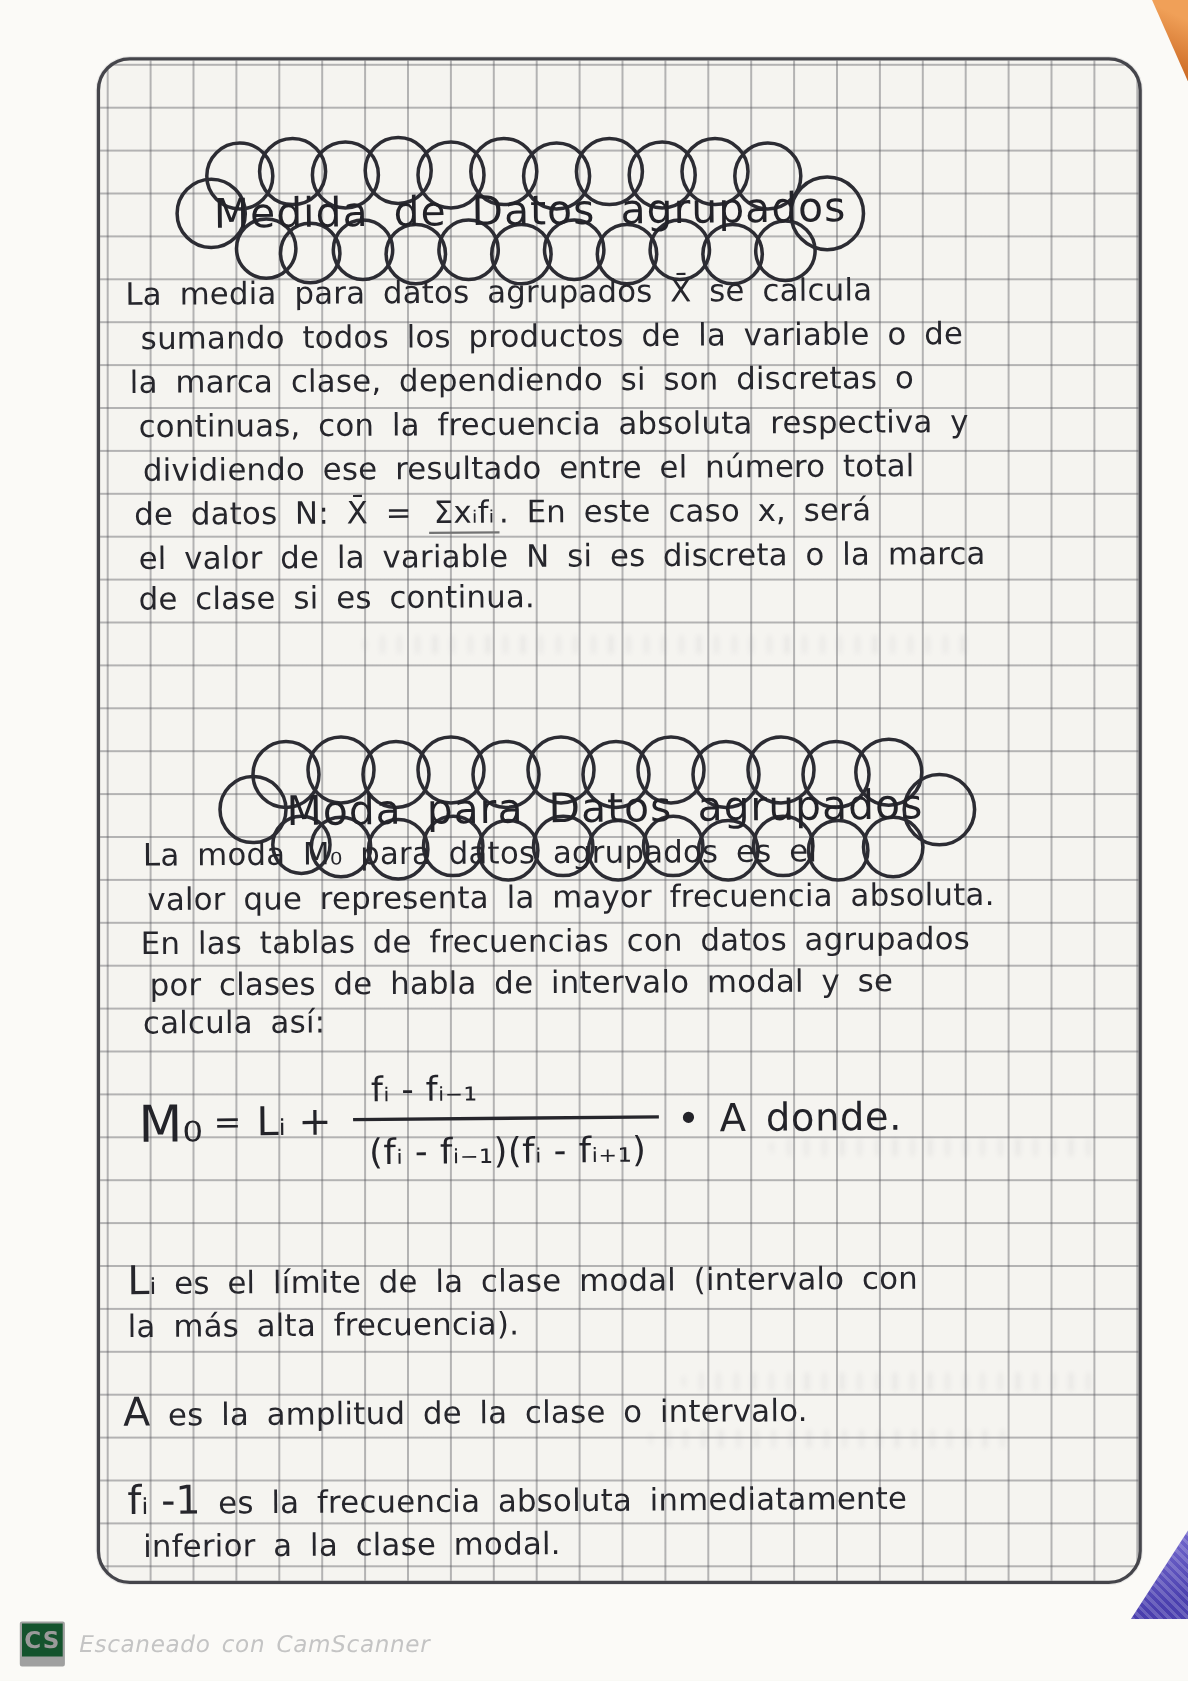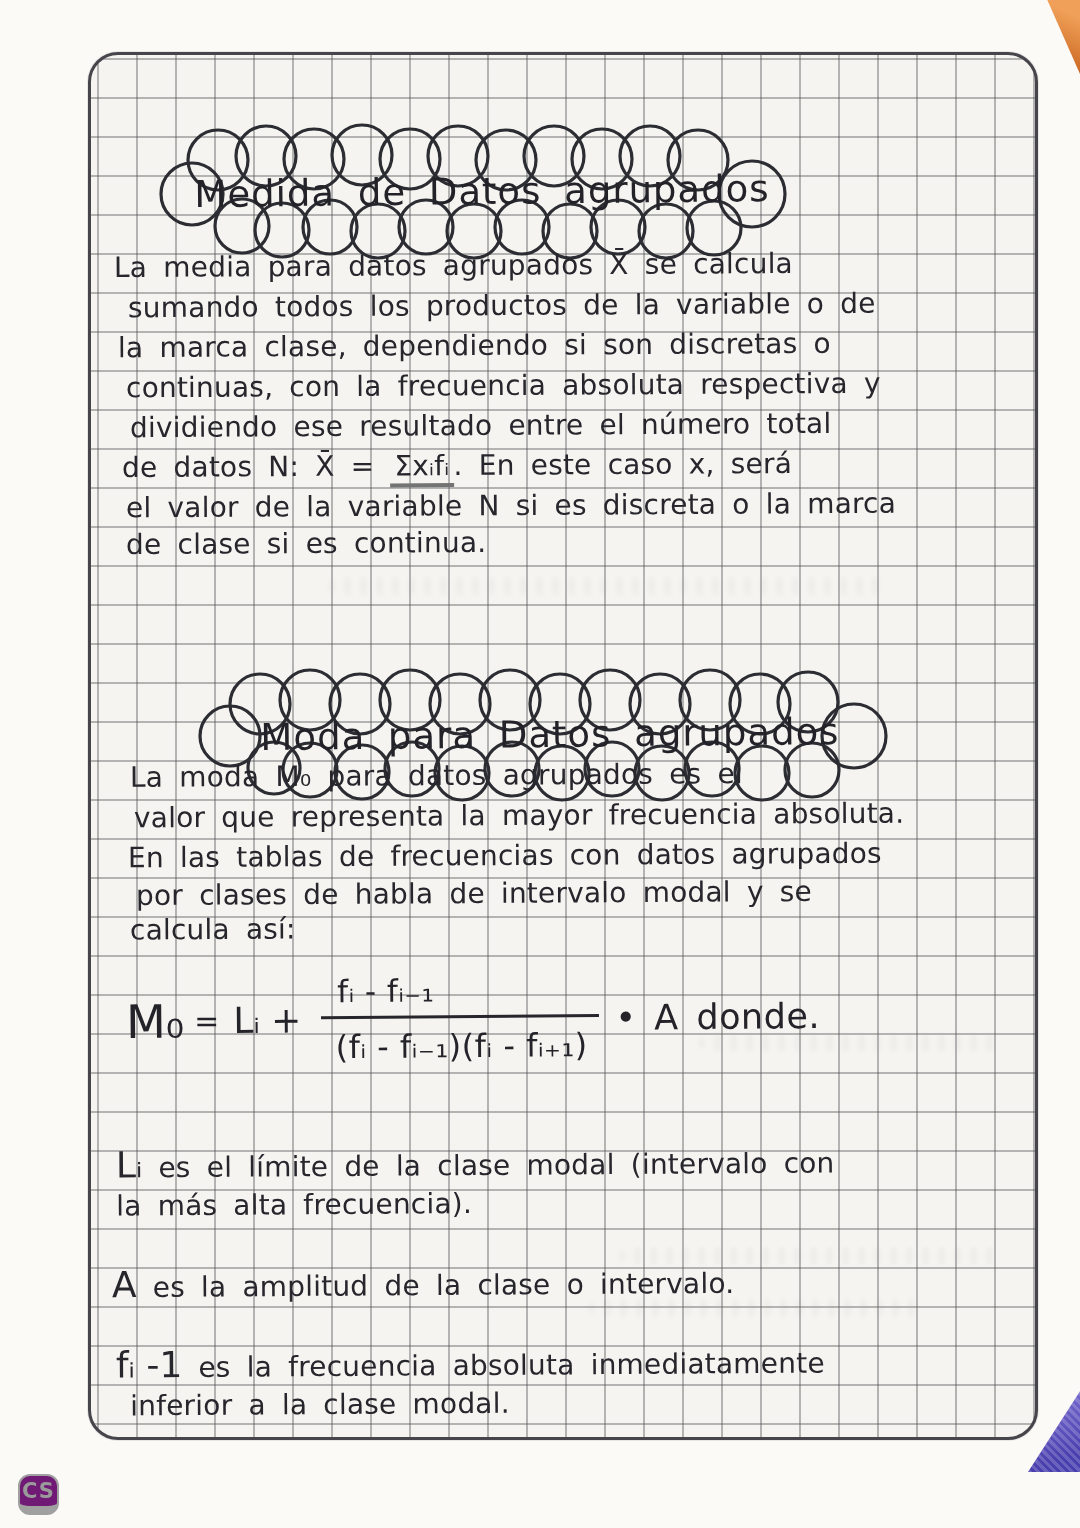--- a/index.html
+++ b/index.html
@@ -23,21 +23,21 @@
   }
 
   
   .hw {
     position:absolute; color:#26262c;
     font-size:28px; line-height:40px;
     letter-spacing:.2px; word-spacing:7px;
     transform:rotate(-.35deg);
     white-space:nowrap;
   }
-  .hw .u-frac { border-bottom:4px solid #737373; padding:0 4px 1px; }
+  .hw .u-frac { border-bottom:2px solid #737373; padding:0 4px 1px; }
 
   
   .cloud { position:absolute; }
   .cloud svg { position:absolute; inset:0; overflow:visible; }
   .cloud .cloud-label {
     position:absolute; inset:0; display:flex; align-items:center; justify-content:center;
     font-size:37px; color:#222228; letter-spacing:1px; word-spacing:10px;
     transform:rotate(-.6deg); padding-bottom:4px;
   }
 
@@ -79,21 +79,21 @@
     clip-path:polygon(100% 4%, 100% 100%, 0 100%);
     background:
       repeating-linear-gradient(45deg, rgba(255,255,255,.18) 0 3px, transparent 3px 6px),
       linear-gradient(160deg, #8277d8, #4a3fae 80%);
   }
 
   
   .footer { position:absolute; left:18px; top:1474px; display:flex; align-items:center; gap:13px; }
   .cs-badge {
     width:37px; height:30px; border:2.5px solid #a0a0a0; border-bottom:9px solid #a0a0a0;
-    border-radius:12px; background:#701a75;
+    border-radius:2px; background:#14532d;
     color:#9a9a9a; font-weight:bold; font-size:21px;
     display:flex; align-items:center; justify-content:center; letter-spacing:1px;
   }
   .cs-text { color:#c4c4c4; font-size:21px; font-style:italic; letter-spacing:.6px; word-spacing:3px; }
 
   .cloud circle { fill:none; stroke:#2c2c33; stroke-width:3.2; }
 </style>
 </head>
 <body>
 
@@ -207,13 +207,14 @@
   <span class="term">A</span><span class="dtext">es la amplitud de la clase o intervalo.</span>
 </div>
 
 <div class="def" style="left:116px; top:1342px;">
   <span class="term">fᵢ -1</span><span class="dtext">es la frecuencia absoluta inmediatamente</span>
   <div class="dline2" style="padding-left:14px;">inferior a la clase modal.</div>
 </div>
 
 <div class="footer">
   <span class="cs-badge">CS</span>
+  <span class="cs-text">Escaneado con CamScanner</span>
 </div>
 
 </body></html>

